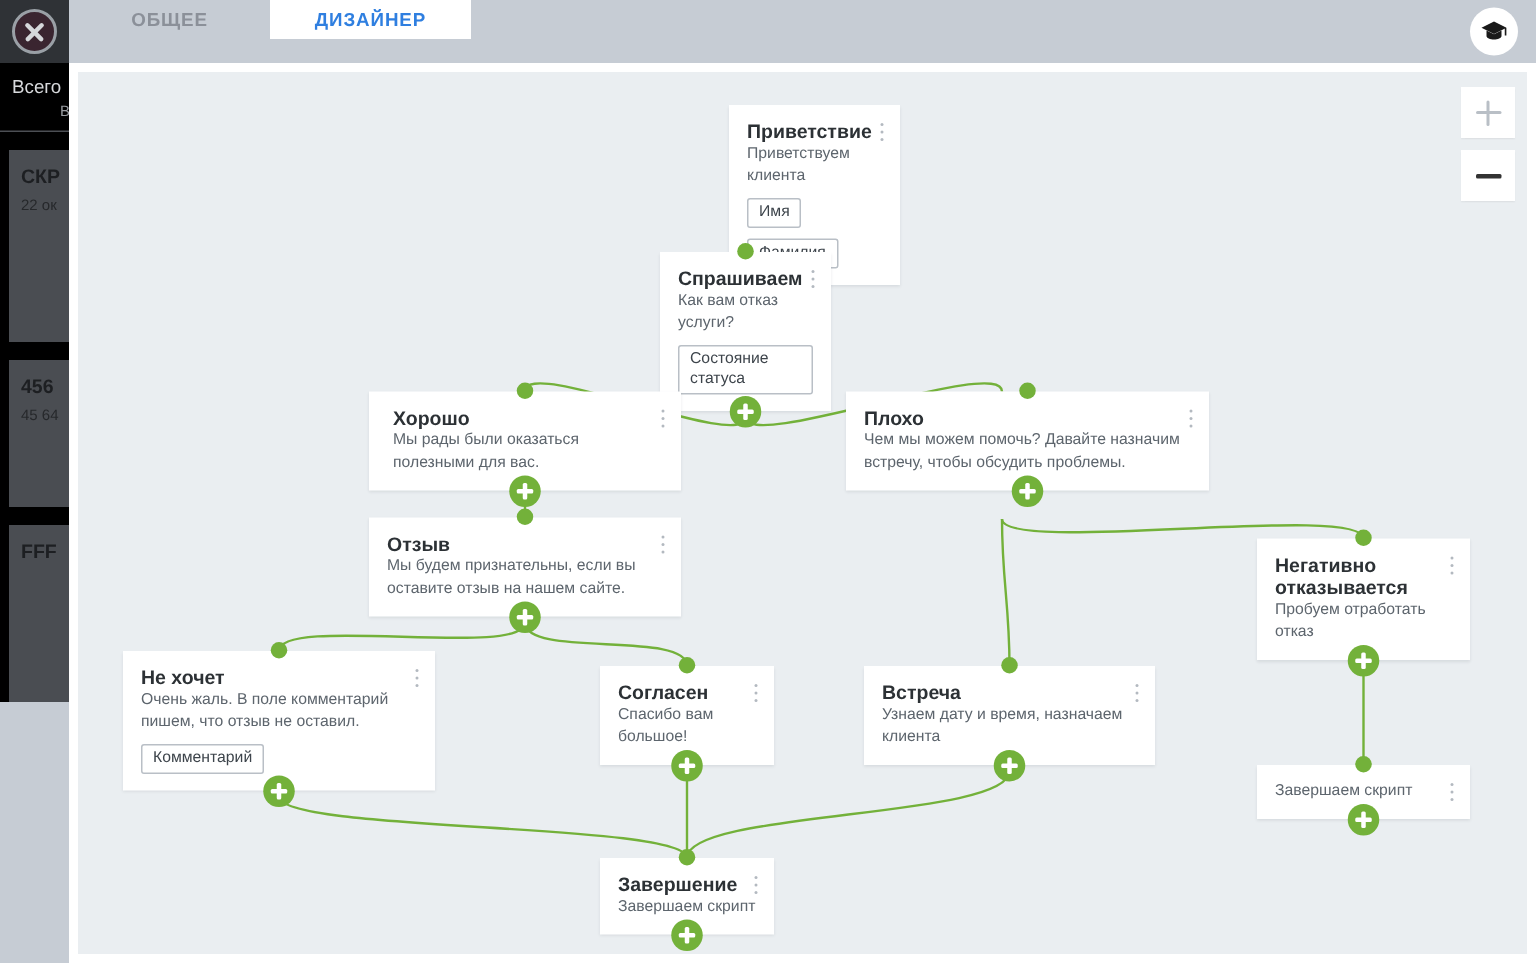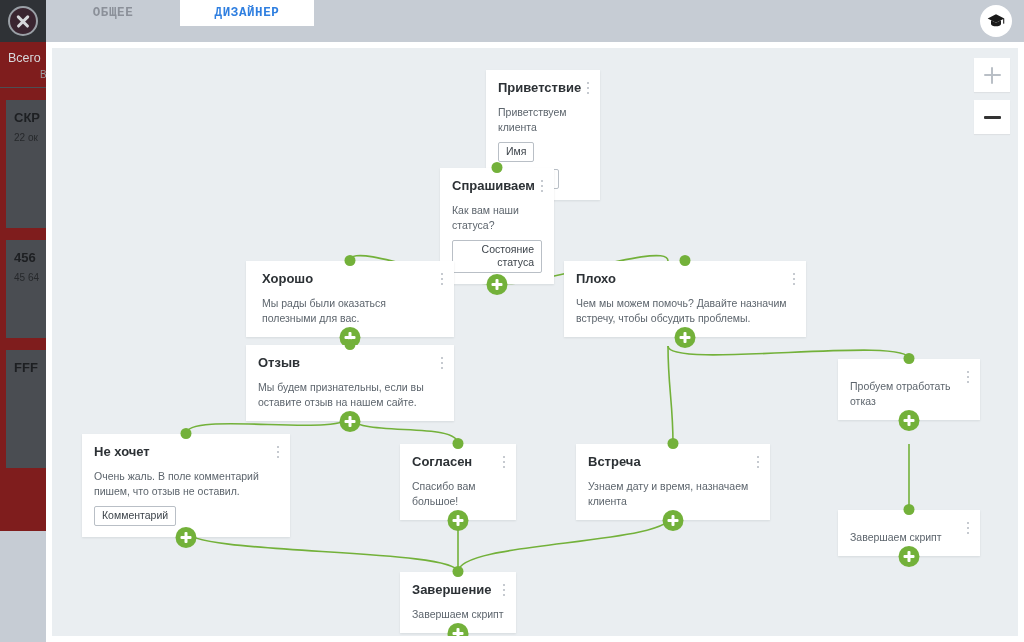--- a/index.html
+++ b/index.html
@@ -12,22 +12,22 @@
   #app {
     position: relative;
     width: 1024px; height: 642px;
     background: #c6ccd4;
     overflow: hidden;
   }
 
   
   .sidebar {
     position: absolute; left: 0; top: 0;
-    width: 46px; height: 531px;
-    background: #7f1d1d;
+    width: 46px; height: 468px;
+    background: #000000;
     overflow: hidden;
   }
   .sidebar .sb-top {
     height: 42px;
     background: #2f3236;
     display: flex; align-items: center; justify-content: center;
   }
   .close-badge {
     width: 30px; height: 30px; border-radius: 50%;
     background: #3a2530;
@@ -66,21 +66,20 @@
     background: #c6ccd4;
   }
   .tabs { position: absolute; left: 0; top: 0; display: flex; height: 42px; }
   .tab {
     height: 26px; min-width: 134px;
     display: flex; align-items: center; justify-content: center;
     font-size: 12.5px; font-weight: bold; letter-spacing: 0.6px;
     color: #8b9099;
     background: #c6ccd4;
     cursor: pointer;
-    font-family: Liberation Mono, monospace;
   }
   .tab.active { background: #ffffff; color: #2f7fe0; }
 
   .cap-badge {
     position: absolute; right: 12px; top: 5px;
     width: 32px; height: 32px; border-radius: 50%;
     background: #ffffff;
     display: flex; align-items: center; justify-content: center;
   }
   .cap-badge svg { display: block; }
@@ -123,29 +122,28 @@
     background: #ffffff;
     padding: 10px 12px 11px 12px;
     box-shadow: 0 1px 2px rgba(40,50,60,0.10);
     cursor: pointer;
   }
   .node .ntitle {
     font-size: 13px; font-weight: bold; color: #2c3135;
     line-height: 15px; padding-right: 16px;
   }
   .node .ndesc {
-    font-size: 10.5px; color: #5d656d; line-height: 15px; margin-top: 10px;
+    font-size: 10.5px; color: #5d656d; line-height: 15px; margin-top: 0;
   }
   .chips { margin-top: 7px; display: flex; gap: 7px; flex-wrap: wrap; }
   .chip {
     border: 1px solid #b9bfc6; background: #fff;
     font-size: 10.5px; color: #3d444b;
     padding: 2px 7px 3px 7px; border-radius: 2px;
     line-height: 13px;
-    text-align: right;
   }
   .kebab {
     position: absolute; right: 7px; top: 10px;
     width: 10px; height: 16px;
     display: flex; flex-direction: column; align-items: center; justify-content: space-between;
     padding: 2px 0;
     cursor: pointer;
   }
   .kebab i { display: block; width: 2px; height: 2px; background: #b3b9c0; border-radius: 50%; }
 
@@ -242,21 +240,21 @@
             </div>
             <div class="kebab">
               <i></i>
               <i></i>
               <i></i>
             </div>
             <div class="port-out"></div>
           </div>
           <div class="node" style="left: 388px; top: 120px; width: 114px;">
             <div class="ntitle">Спрашиваем</div>
-            <div class="ndesc">Как вам наши статуса?</div>
+            <div class="ndesc">Как вам отказ услуги?</div>
             <div class="chips">
               <span class="chip">Состояние статуса</span>
             </div>
             <div class="kebab">
               <i></i>
               <i></i>
               <i></i>
             </div>
             <div class="port-in"></div>
             <div class="port-out"></div>
@@ -288,20 +286,21 @@
             <div class="ndesc">Мы будем признательны, если вы оставите отзыв на нашем сайте.</div>
             <div class="kebab">
               <i></i>
               <i></i>
               <i></i>
             </div>
             <div class="port-in"></div>
             <div class="port-out"></div>
           </div>
           <div class="node" style="left: 786px; top: 311px; width: 142px;">
+            <div class="ntitle">Негативно отказывается</div>
             <div class="ndesc">Пробуем отработать отказ</div>
             <div class="kebab">
               <i></i>
               <i></i>
               <i></i>
             </div>
             <div class="port-in"></div>
             <div class="port-out"></div>
           </div>
           <div class="node" style="left: 30px; top: 386px; width: 208px;">

